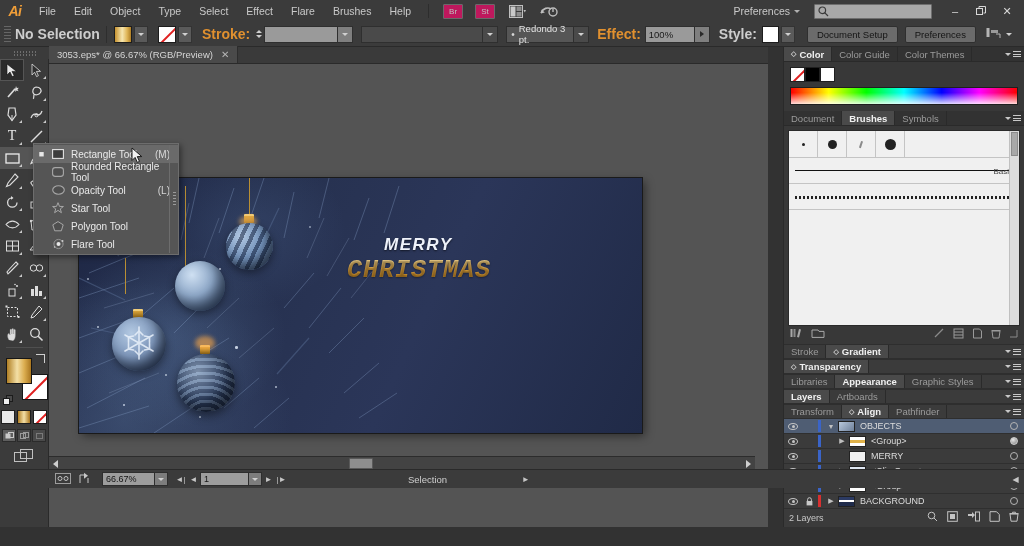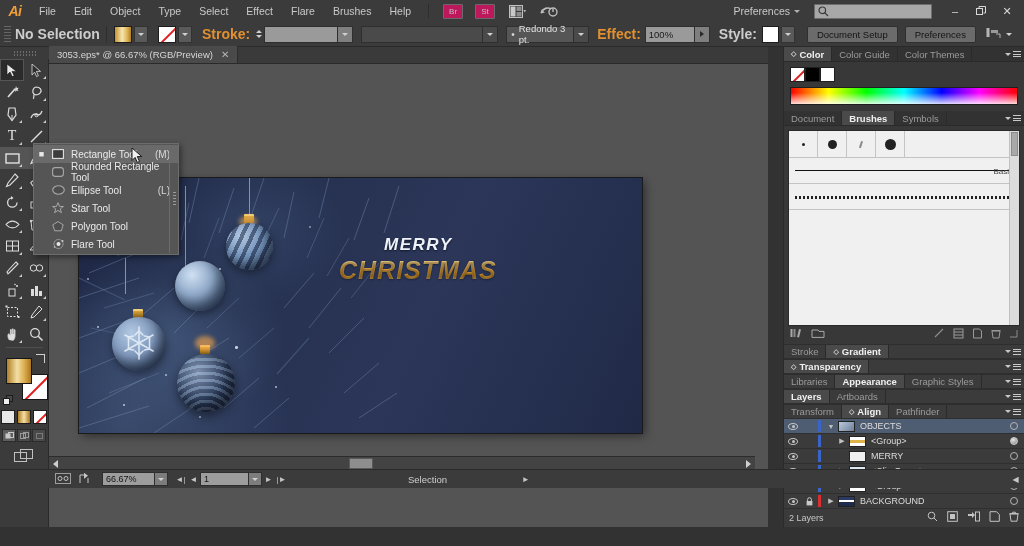--- a/index.html
+++ b/index.html
@@ -242,22 +242,22 @@
   }
   .wire { position:absolute; width:1.2px; background:#b98f34; }
   .glow { position:absolute; border-radius:50%; filter: blur(2px); }
   .merry {
     position:absolute; left:305px; top:57px;
     font-family:"Liberation Sans", sans-serif; font-weight:bold; font-style:italic;
     font-size:17px; letter-spacing:1.5px; color:#eef2fa;
     text-shadow: 0 1px 2px rgba(0,0,0,.6);
   }
   .xmas {
-    position:absolute; left:260px; top:78px;
-    font-family:Liberation Sans, sans-serif; font-weight:bold; font-style:italic;
+    position:absolute; left:268px; top:78px;
+    font-family:Liberation Mono, monospace; font-weight:bold; font-style:italic;
     font-size:25px; letter-spacing:1px;
     background: linear-gradient(to bottom,#f6e3a8 0%,#e3a843 45%,#c98b25 70%,#f4dc9c 100%);
     -webkit-background-clip: text; background-clip:text; color: transparent;
     text-shadow: 0 1px 2px rgba(0,0,0,.35);
   }
 
   
   .vscroll {
     position:absolute; right:0; top:64px; width:13px; height:463px;
     background:#434343; border-left:1px solid #2c2c2c;
@@ -877,21 +877,21 @@
       <span class="fly-label">Rounded Rectangle Tool</span>
       <span class="fly-key"></span>
     </div>
     <div class="fly-row">
       <span class="fly-bullet"></span>
       <span class="fly-ico">
         <svg width="13" height="10" viewBox="0 0 13 10">
             <ellipse cx="6.5" cy="5" rx="5.8" ry="4.2" fill="#4e4e4e" stroke="#a7a7a7" stroke-width="1.1"></ellipse>
           </svg>
       </span>
-      <span class="fly-label">Ellipse Tool</span>
+      <span class="fly-label">Opacity Tool</span>
       <span class="fly-key">(L)</span>
     </div>
     <div class="fly-row">
       <span class="fly-bullet"></span>
       <span class="fly-ico">
         <svg width="12" height="12" viewBox="0 0 12 12">
             <polygon points="6,0.7 7.5,4.4 11.4,4.5 8.3,6.9 9.4,10.7 6,8.4 2.6,10.7 3.7,6.9 0.6,4.5 4.5,4.4" fill="none" stroke="#a7a7a7" stroke-width="1"></polygon>
           </svg>
       </span>
       <span class="fly-label">Star Tool</span>

